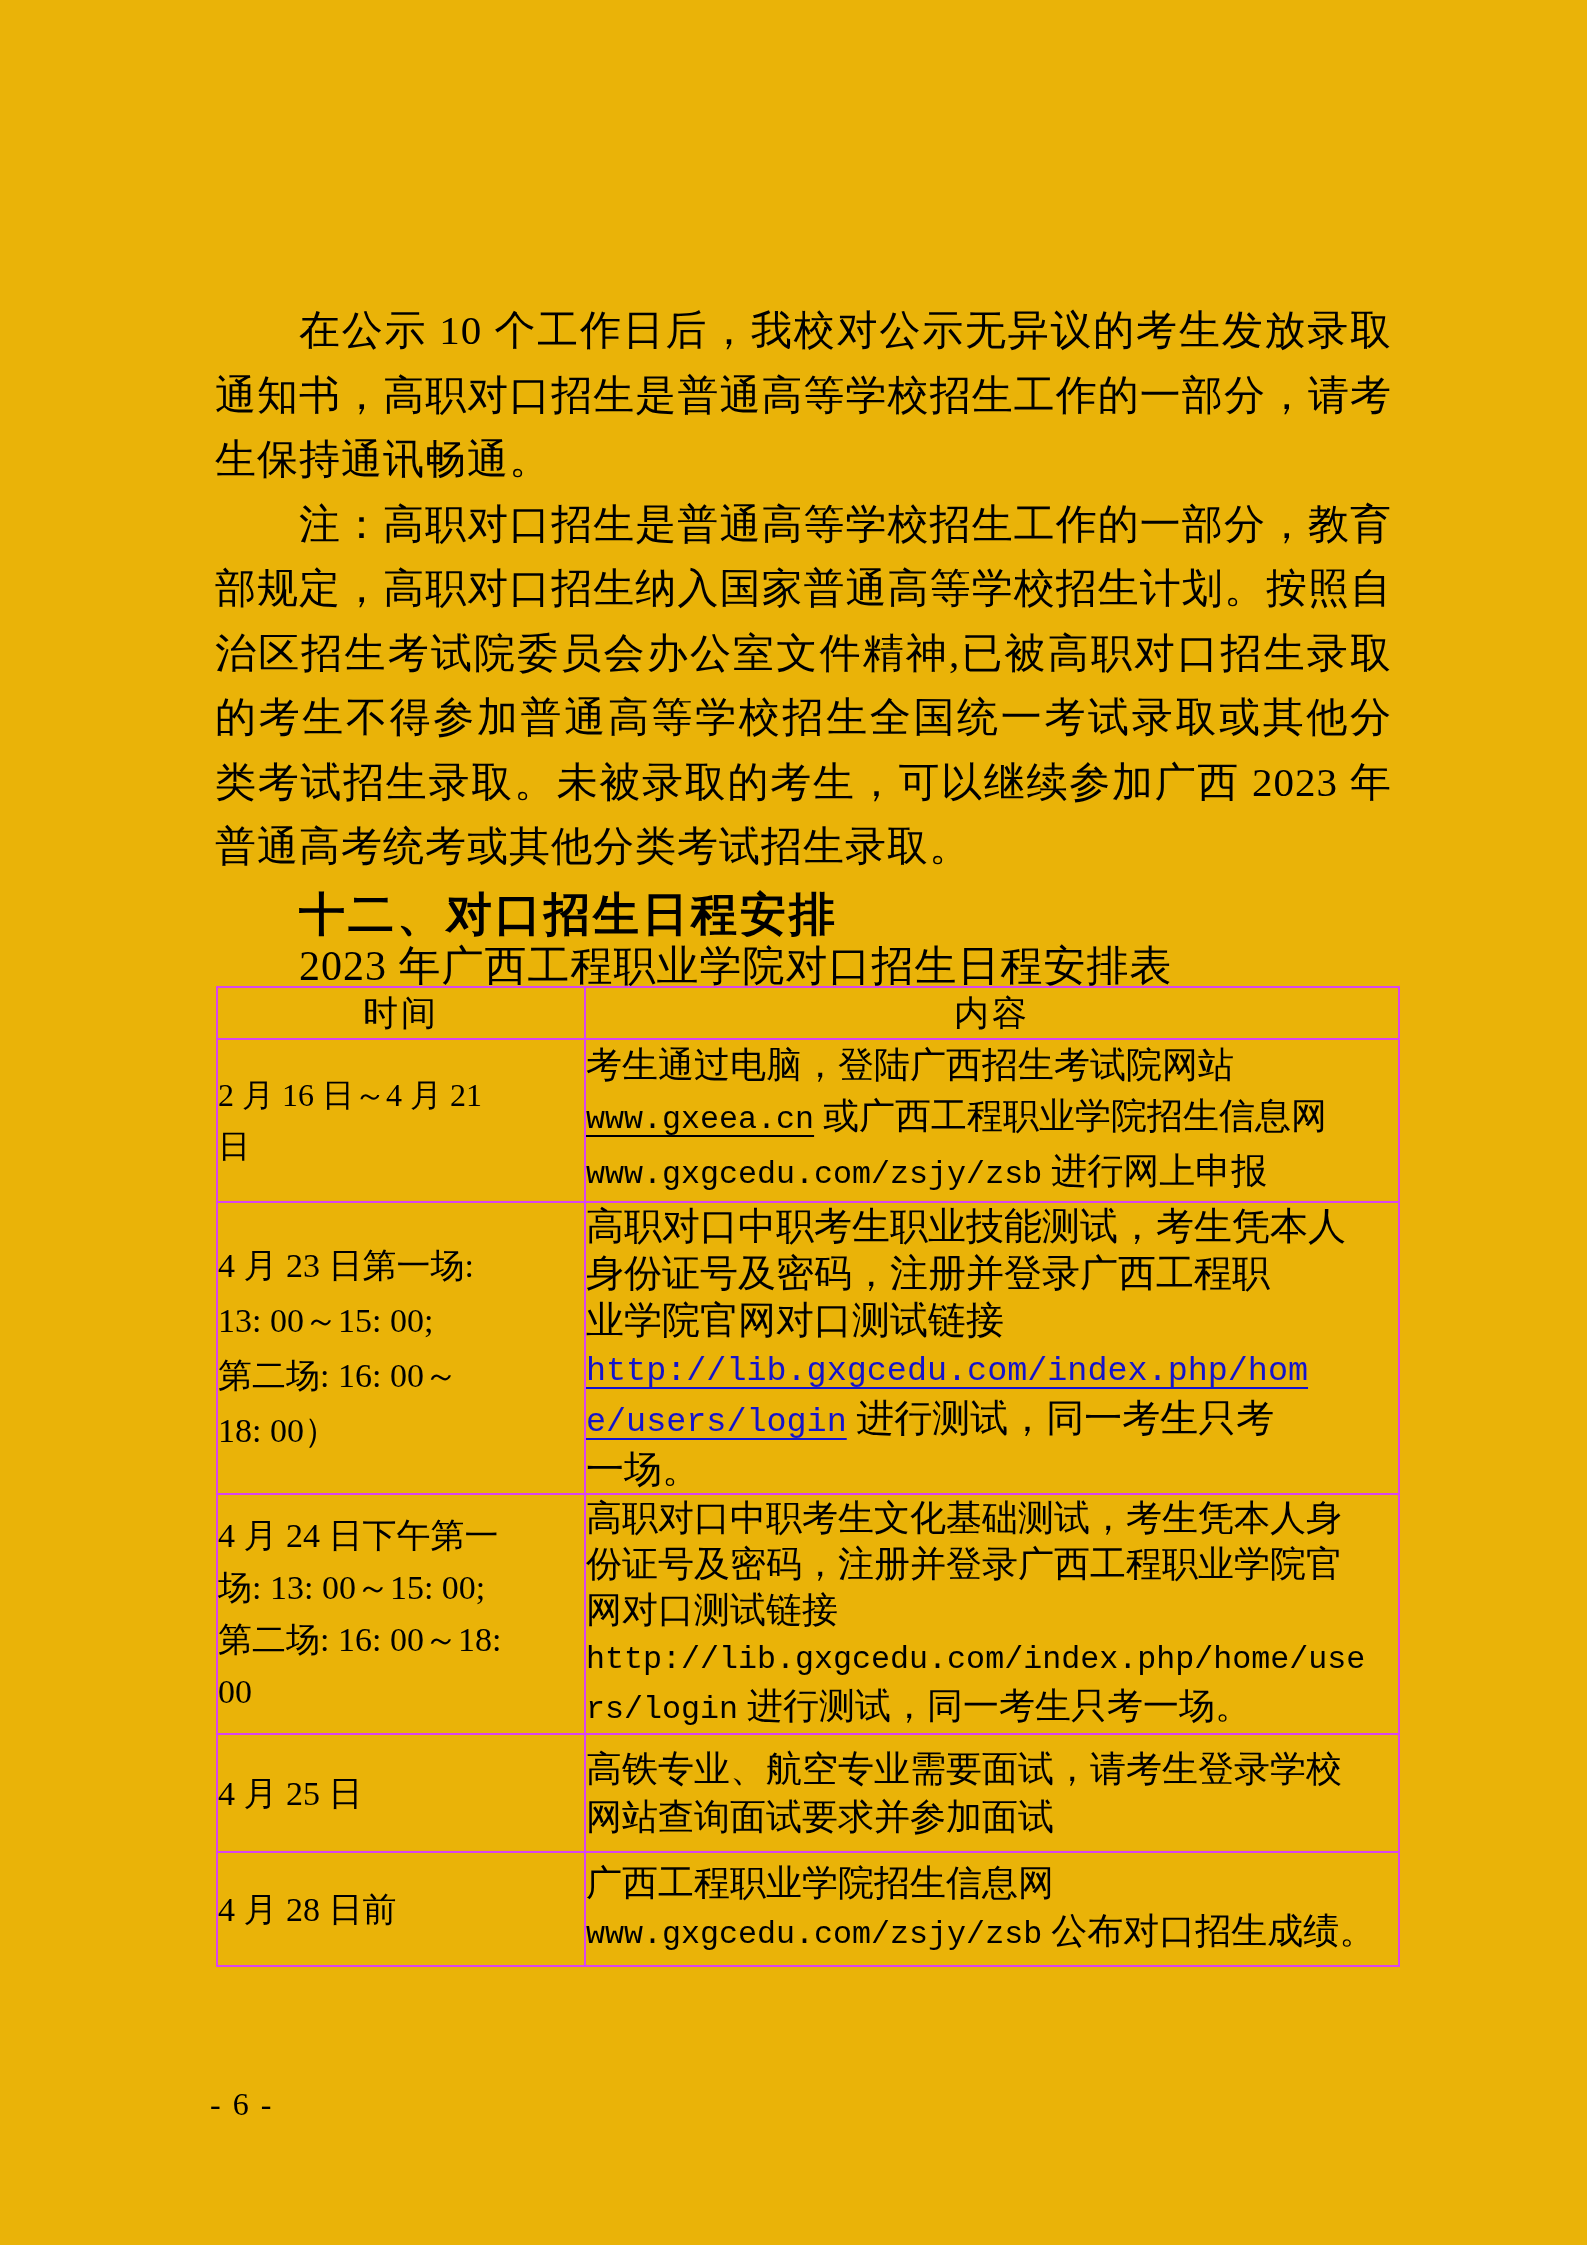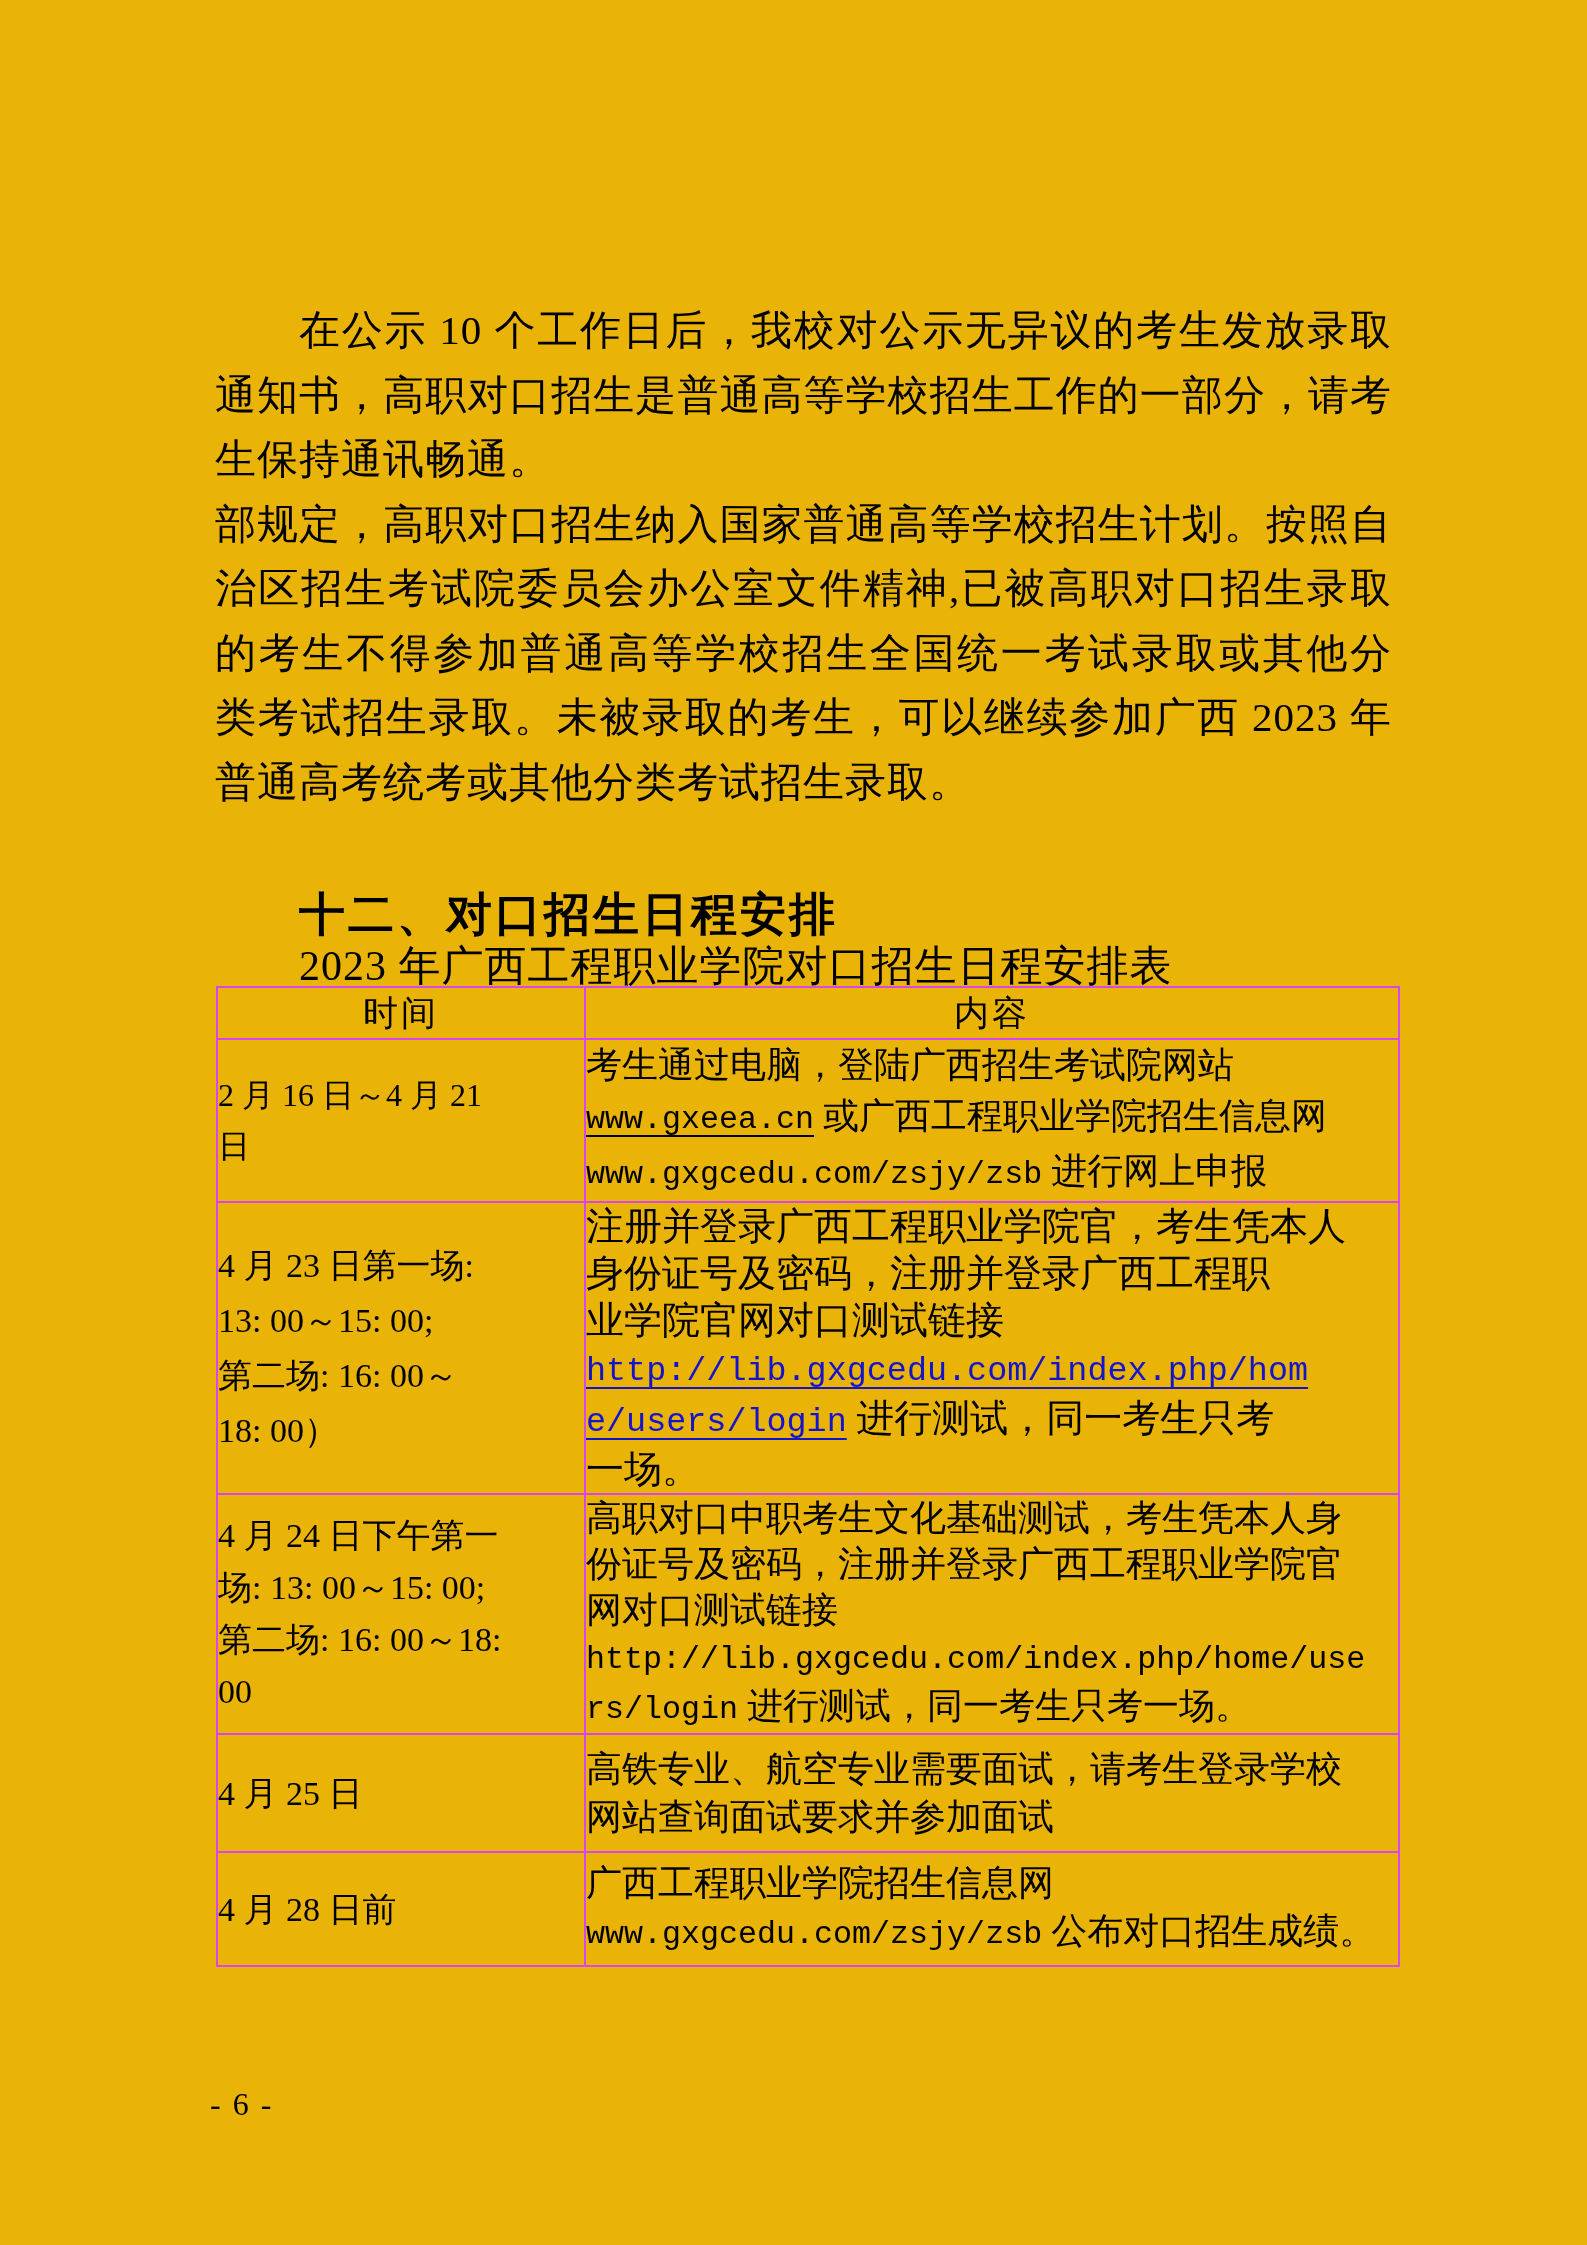--- a/index.html
+++ b/index.html
@@ -40,20 +40,21 @@
 </style>
 </head>
 <body>
 
 <div class="page">
 
   <div id="body-block">
       <div class="bline indent">在公示 10 个工作日后，我校对公示无异议的考生发放录取</div>
       <div class="bline">通知书，高职对口招生是普通高等学校招生工作的一部分，请考</div>
       <div class="bline flush">生保持通讯畅通。</div>
+      <div class="bline indent">注：高职对口招生是普通高等学校招生工作的一部分，教育</div>
       <div class="bline">部规定，高职对口招生纳入国家普通高等学校招生计划。按照自</div>
       <div class="bline">治区招生考试院委员会办公室文件精神,已被高职对口招生录取</div>
       <div class="bline">的考生不得参加普通高等学校招生全国统一考试录取或其他分</div>
       <div class="bline">类考试招生录取。未被录取的考生，可以继续参加广西 2023 年</div>
       <div class="bline flush">普通高考统考或其他分类考试招生录取。</div>
     </div>
 
   <div id="section-heading">十二、对口招生日程安排</div>
 
   <div id="table-caption">2023 年广西工程职业学院对口招生日程安排表</div>
@@ -78,21 +79,21 @@
           </td>
         </tr>
         <tr class="r2">
           <td class="time-cell">
             <div class="tl">4 月 23 日第一场:</div>
             <div class="tl">13: 00～15: 00;</div>
             <div class="tl">第二场: 16: 00～</div>
             <div class="tl">18: 00）</div>
           </td>
           <td class="content-cell">
-            <div class="cl"><span class="">注册并登录广西工程职业学院官，考生凭本人</span></div>
+            <div class="cl"><span class="">高职对口中职考生职业技能测试，考生凭本人</span></div>
             <div class="cl"><span class="">身份证号及密码，注册并登录广西工程职</span></div>
             <div class="cl"><span class="">业学院官网对口测试链接</span></div>
             <div class="cl"><span class=" url u blue">http://lib.gxgcedu.com/index.php/hom</span></div>
             <div class="cl"><span class=" url u blue">e/users/login</span><span class=""> 进行测试，同一考生只考</span></div>
             <div class="cl"><span class="">一场。</span></div>
           </td>
         </tr>
         <tr class="r3">
           <td class="time-cell">
             <div class="tl">4 月 24 日下午第一</div>

